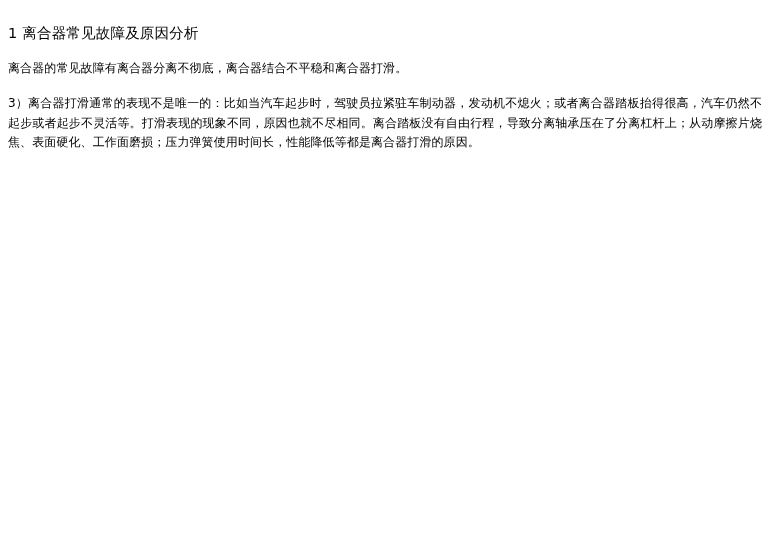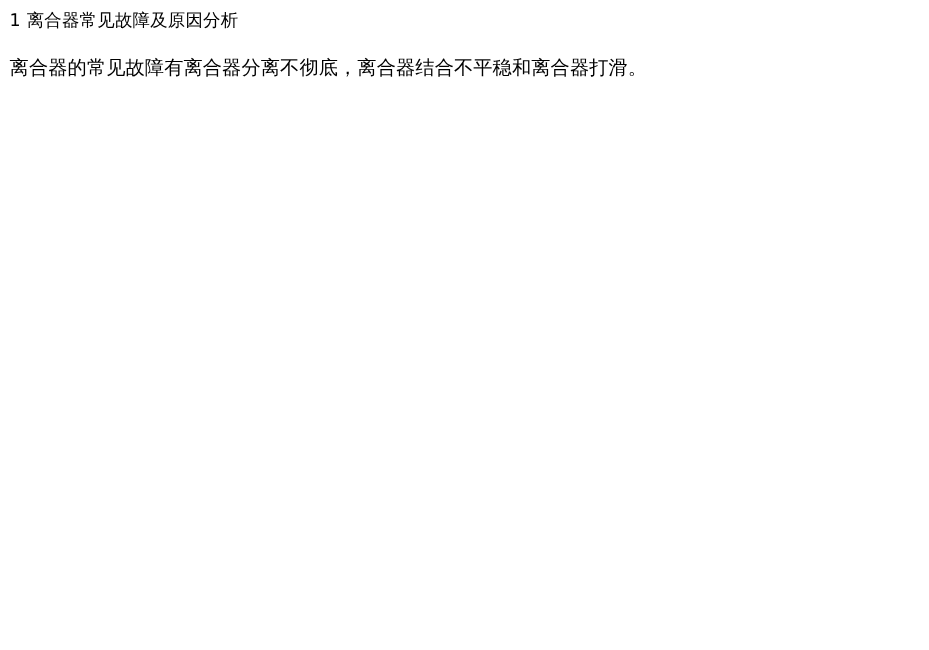--- a/index.html
+++ b/index.html
@@ -11,44 +11,45 @@
     width: 774px;
     height: 542px;
     font-family: "DejaVu Sans", "Liberation Sans", sans-serif;
     color: #000000;
     overflow: hidden;
   }
   .page {
     box-sizing: border-box;
     width: 774px;
     height: 542px;
-    padding: 8px 12px 0 8px;
+    padding: 23px 12px 0 8px;
     background: #ffffff;
   }
   .doc-title {
     font-size: 14.5px;
     line-height: 1.5;
     font-weight: 400;
     margin: 0 0 14px 0;
     letter-spacing: 0.2px;
   }
   .para {
-    font-size: 16px;
+    font-size: 12px;
     line-height: 1.62;
     margin: 14px 0 14px 0;
     text-align: justify;
     text-justify: inter-ideograph;
     letter-spacing: 0.1px;
   }
   .para:last-child {
     margin-bottom: 0;
   }
   .para.intro {
     margin-bottom: 16px;
   }
 </style>
 </head>
 <body>
 
 <div class="page">
   <h1 class="doc-title">1 离合器常见故障及原因分析</h1>
   <p class="para intro">离合器的常见故障有离合器分离不彻底，离合器结合不平稳和离合器打滑。</p>
+  <p class="para">3）离合器打滑通常的表现不是唯一的：比如当汽车起步时，驾驶员拉紧驻车制动器，发动机不熄火；或者离合器踏板抬得很高，汽车仍然不起步或者起步不灵活等。打滑表现的现象不同，原因也就不尽相同。离合踏板没有自由行程，导致分离轴承压在了分离杠杆上；从动摩擦片烧焦、表面硬化、工作面磨损；压力弹簧使用时间长，性能降低等都是离合器打滑的原因。</p>
 </div>
 
 </body></html>

